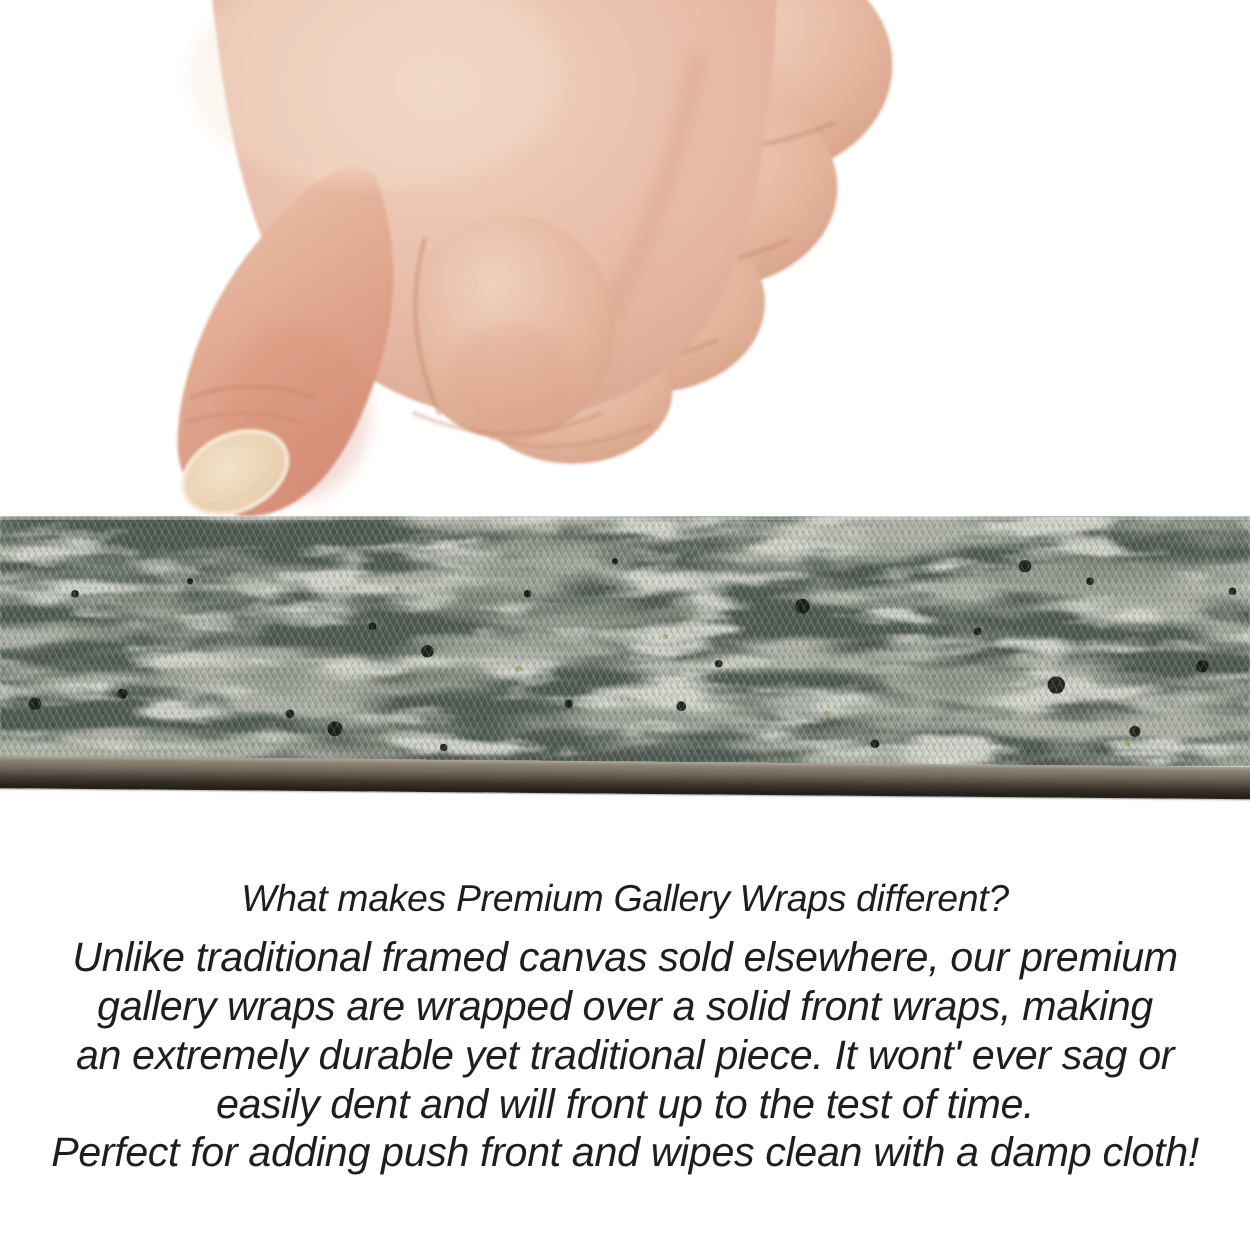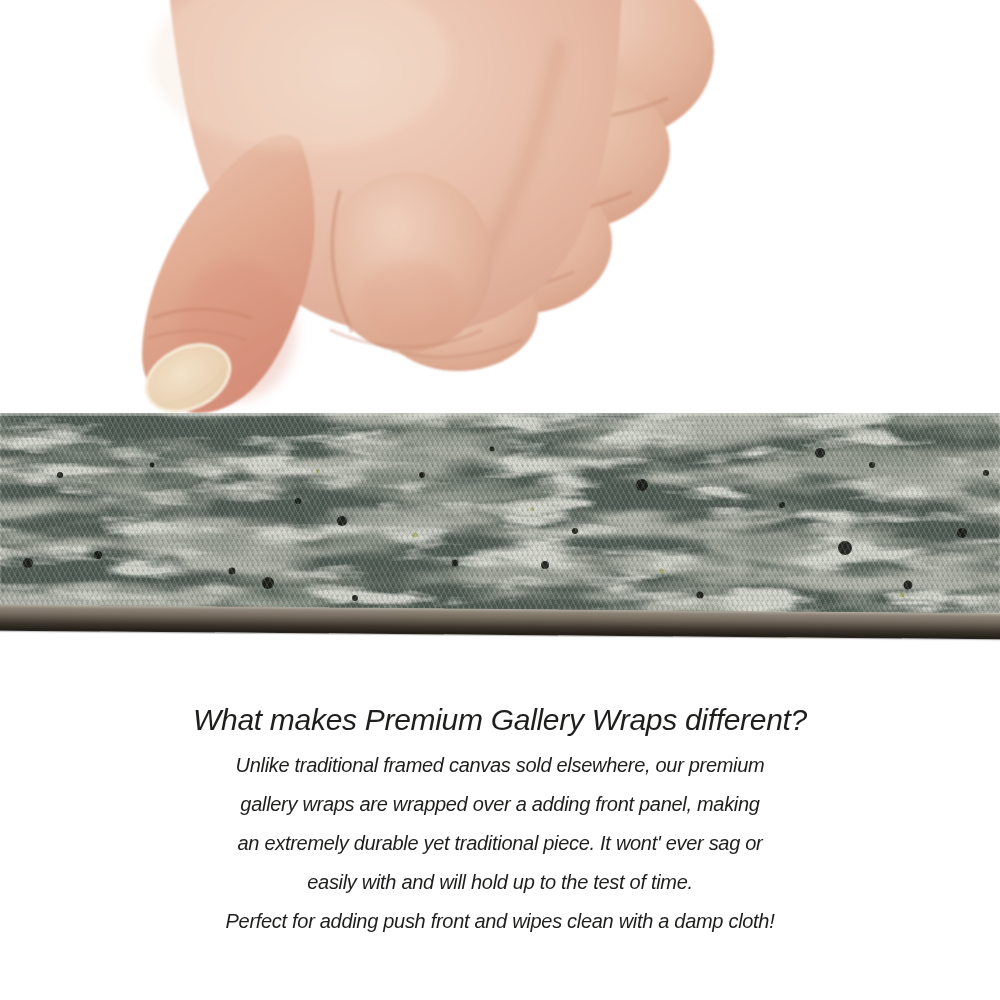--- a/index.html
+++ b/index.html
@@ -45,21 +45,21 @@
     position:absolute;top:700px;left:0;width:1000px;
     text-align:center;
     color:var(--text-color,#1e1e1c);
     font-style:italic;
   }
   .copy h1{
     font-size:30px;font-weight:400;letter-spacing:-.3px;
     line-height:40px;margin:0 0 6px 0;
   }
   .copy p{
-    font-size:20px;font-weight:400;letter-spacing:-.3px;
+    font-size:33px;font-weight:400;letter-spacing:-.3px;
     line-height:39px;margin:0;
   }
 </style>
 </head>
 <body>
 
 <div class="stage">
 
   <div class="photo">
     <svg width="1000" height="420" viewBox="0 0 1000 420" xmlns="http://www.w3.org/2000/svg">
@@ -196,19 +196,19 @@
       </g>
     </svg>
     <div class="weave"></div>
     <div class="top-light"></div>
     <div class="edge"></div>
   </div>
 
   <div class="copy">
     <h1>What makes Premium Gallery Wraps different?</h1>
     <p>Unlike traditional framed canvas sold elsewhere, our premium</p>
-    <p>gallery wraps are wrapped over a adding front panel, making</p>
+    <p>gallery wraps are wrapped over a solid front wraps, making</p>
     <p>an extremely durable yet traditional piece. It wont' ever sag or</p>
-    <p>easily with and will hold up to the test of time.</p>
+    <p>easily dent and will front up to the test of time.</p>
     <p>Perfect for adding push front and wipes clean with a damp cloth!</p>
   </div>
 
 </div>
 
 </body></html>

